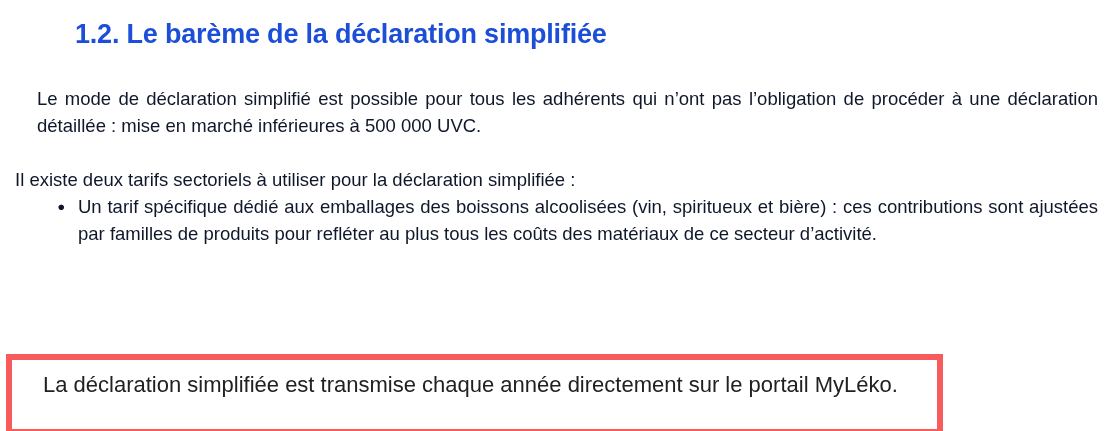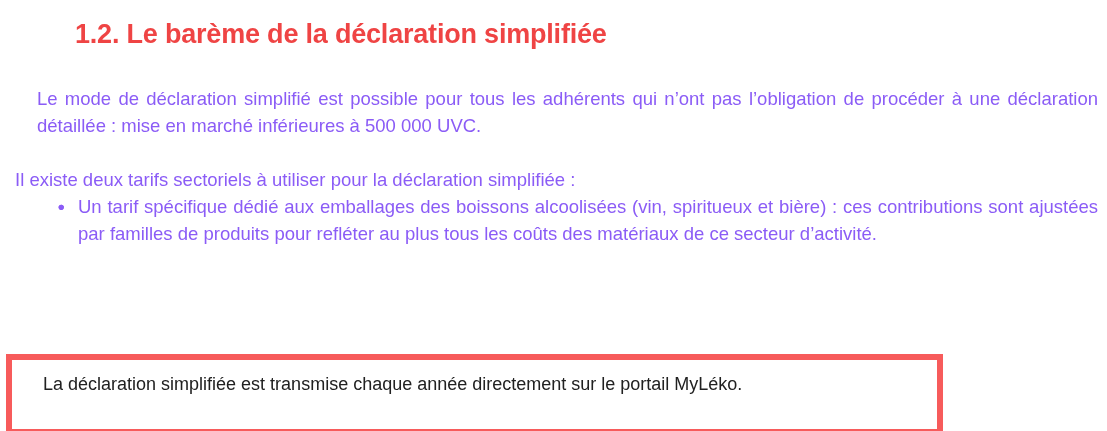--- a/index.html
+++ b/index.html
@@ -15,27 +15,27 @@
     width: 1107px;
     height: 431px;
     background: #ffffff;
     color: #212121;
   }
   .section-heading {
     margin: 18px 8px 0 75px;
     font-size: 27px;
     line-height: 32px;
     font-weight: bold;
-    color: #ef4444;
+    color: #1d4ed8;
     letter-spacing: -0.2px;
   }
   .body-text {
     font-size: 18.5px;
     line-height: 27px;
-    color: #8b5cf6;
+    color: #0f172a;
   }
   .para-1 {
     margin: 35px 9px 0 37px;
     text-align: justify;
   }
   .para-2-intro {
     margin: 27px 9px 0 15px;
     text-align: justify;
   }
   ul.tariff-list {
@@ -57,21 +57,21 @@
     position: absolute;
     left: 6px;
     top: 336px;
     width: 937px;
     height: 81px;
     border: 6px solid #f75b5b;
     background: #ffffff;
     padding: 11px 16px 8px 31px;
   }
   .highlight-box .box-line {
-    font-size: 18px;
+    font-size: 22px;
     line-height: 27px;
     color: #212121;
     white-space: nowrap;
   }
   .bold-amount { font-weight: bold; }
 </style>
 </head>
 <body>
 
 <div class="page">

